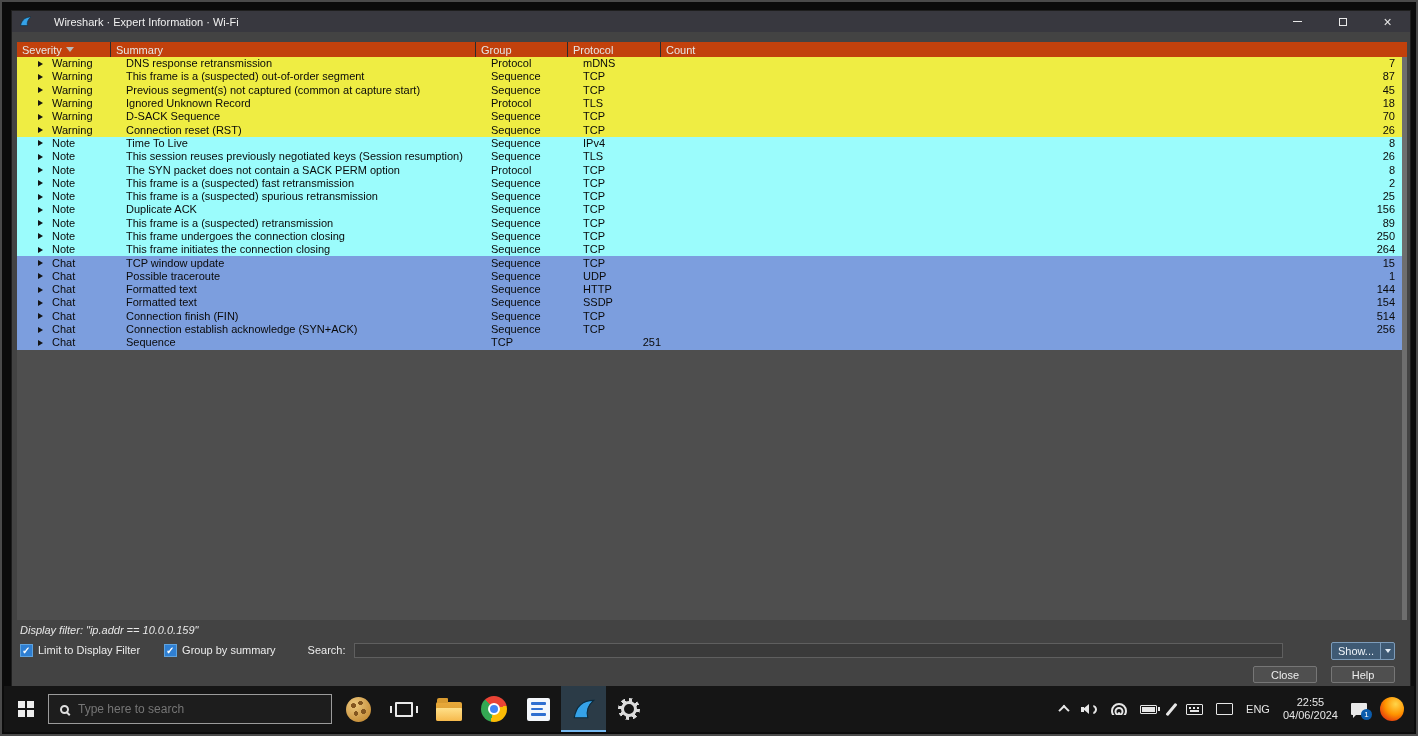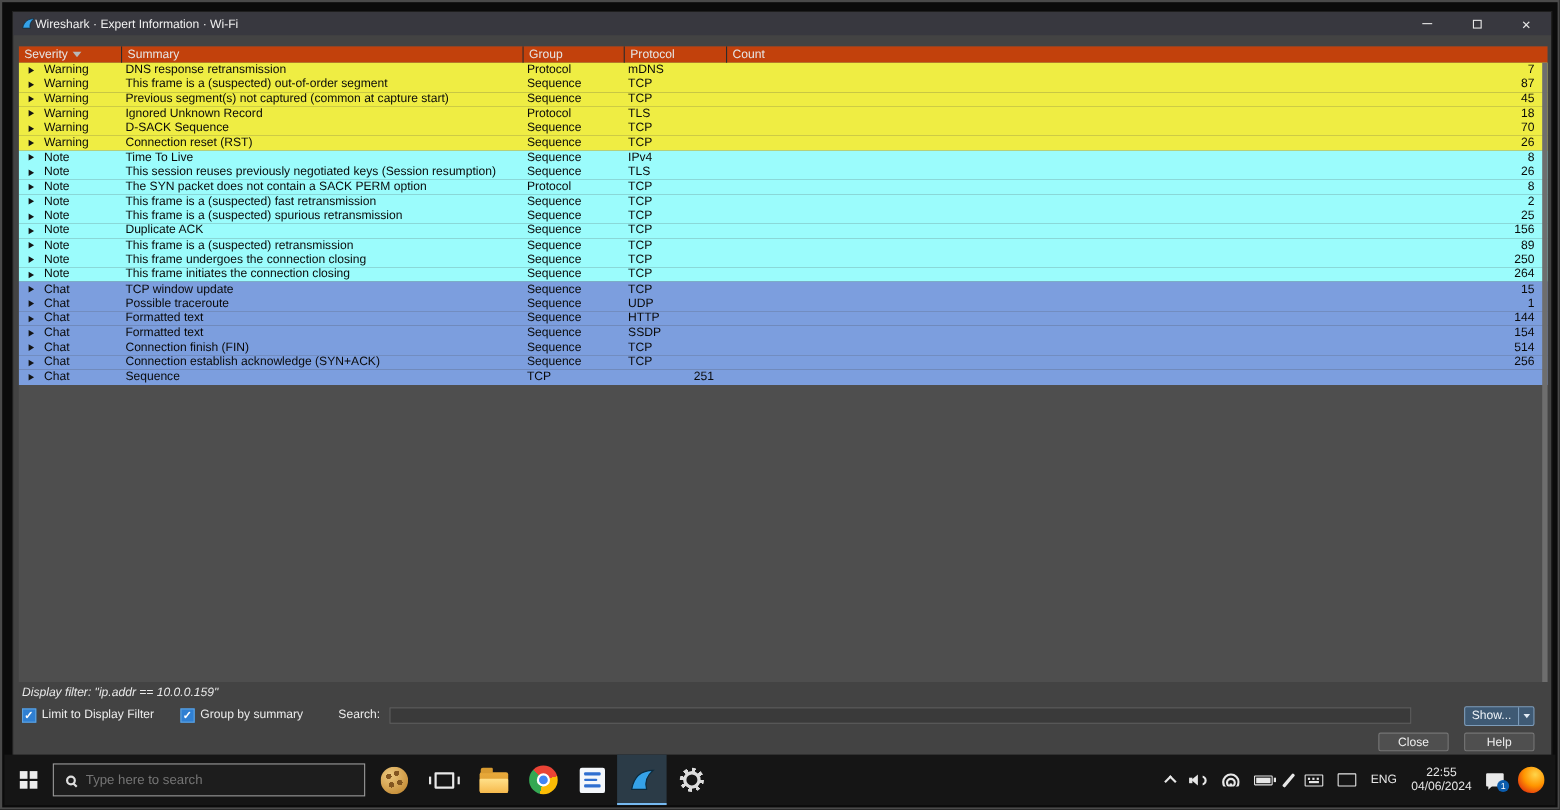--- a/index.html
+++ b/index.html
@@ -9,21 +9,21 @@
   }
   .screen { position:absolute; inset:0; border:2px solid #4a4a4a; background:#0b0b0b; }
 
   
   .window {
     position:absolute; left:9px; top:8px; width:1400px; height:678px;
     background:#434343; border:1px solid #1e1e1e;
   }
   .titlebar {
     height:21px; background:#38383f; display:flex; align-items:center;
-    padding-left:7px; gap:0;
+    padding-left:7px; gap:22px;
   }
   .titlebar .app-ico { width:13px; height:13px; flex:0 0 auto; }
   .titlebar .title { color:#f0f0f0; font-size:11px; }
   .win-controls { margin-left:auto; display:flex; height:100%; }
   .wbtn { width:45px; height:100%; display:flex; align-items:center; justify-content:center; }
   .ic-min { width:9px; height:1px; background:#e8e8e8; }
   .ic-max { width:8px; height:8px; border:1px solid #e8e8e8; }
   .ic-close::before { content:"×"; color:#e8e8e8; font-size:14px; line-height:10px; }
 
   
@@ -40,21 +40,21 @@
   }
   .hc { height:100%; display:flex; align-items:center; padding-left:5px;
         border-right:1px solid #2c2c2c; white-space:nowrap; }
   .hc:last-child { border-right:none; }
   .sort-ind { margin-left:4px; width:0; height:0;
         border-left:4px solid transparent; border-right:4px solid transparent;
         border-top:5px solid #b8b8b8; }
   .tbody { width:100%; }
   .trow {
     display:grid; grid-template-columns:20px 74px 365px 92px 93px 1fr;
-    height:13.3px; align-items:center; line-height:13px;
+    height:13.3px; align-items:center; line-height:13px;padding-left:12px;
   }
   .tc { white-space:nowrap; overflow:hidden; }
   .tc.arrow { position:relative; height:100%; }
   .tc.arrow::before {
     content:""; position:absolute; left:9px; top:3.6px;
     border-left:5px solid #141414; border-top:3px solid transparent; border-bottom:3px solid transparent;
   }
   .tc.sev, .tc.sum, .tc.grp, .tc.pro { padding-left:3px; }
   .tc.cnt { text-align:right; padding-right:12px; }
 

